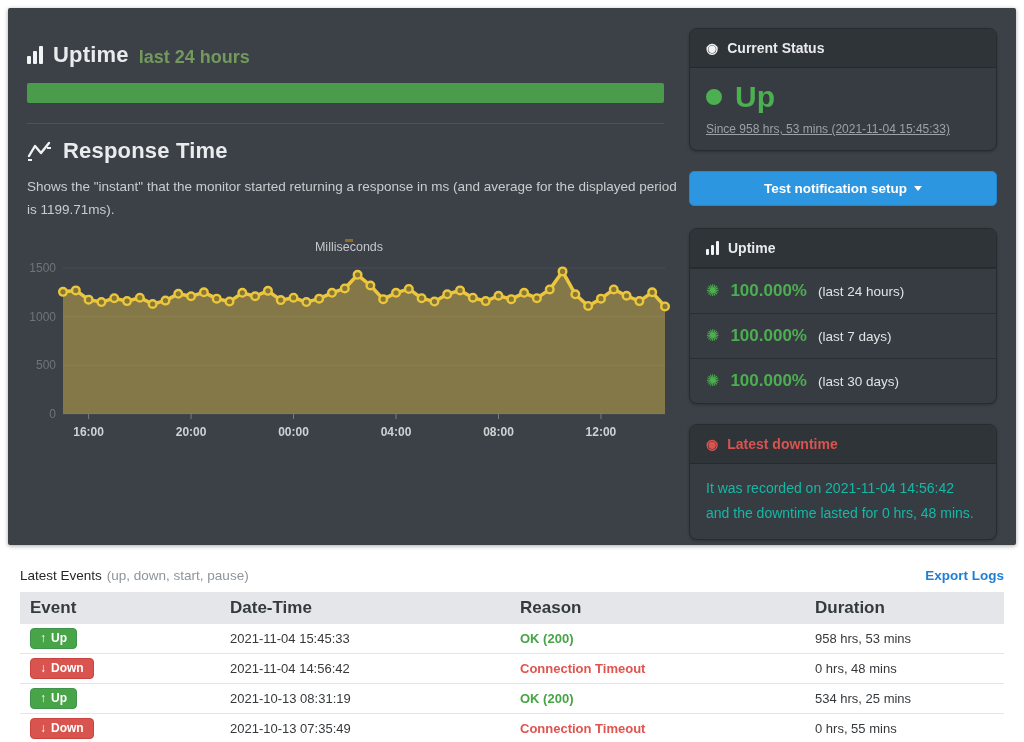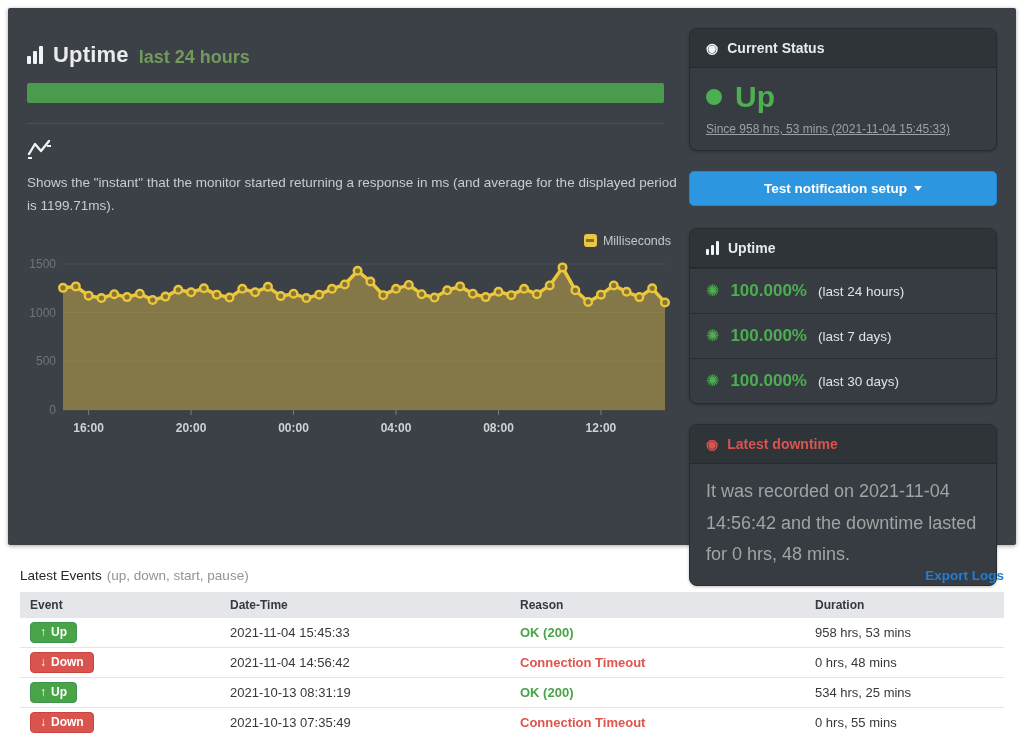--- a/index.html
+++ b/index.html
@@ -16,21 +16,21 @@
   .section-header{ display:flex; align-items:center; gap:10px; margin-top:14px; }
   .section-title{ font-size:22px; font-weight:bold; color:#e9ebed; letter-spacing:.2px; }
   .section-sub{ font-size:18px; font-weight:bold; color:#73995c; padding-top:4px; }
 
   .uptime-bar{ width:637px; height:20px; background:#4a9b4c; border-radius:2px; margin-top:15px; }
   .divider{ width:637px; height:1px; background:rgba(255,255,255,.09); border:none; margin:20px 0 8px 0; }
 
   .desc{ width:650px; font-size:13.5px; color:#c9cccf; line-height:1.7; margin-top:12px; }
 
   .chart-wrap{ width:648px; margin-top:14px; }
-  .legend{ display:flex; justify-content:flex-end; align-items:center; gap:6px; height:18px; padding-right:4px; }
+  .legend{ display:flex; justify-content:flex-end; align-items:center; gap:6px; height:18px; padding-right:4px;flex-direction:column; }
   .legend-swatch{ width:13px; height:13px; background:#e9c647; border-radius:3px; position:relative; }
   .legend-swatch::after{ content:""; position:absolute; left:2.5px; top:5px; width:8px; height:3px; background:#8a6d1f; }
   .legend-label{ font-size:12.5px; color:#c3c7c9; }
   .ytick{ fill:#6d757b; font-size:12px; font-family:"Liberation Sans",sans-serif; }
   .xtick{ fill:#ced2d4; font-size:12px; font-weight:bold; font-family:"Liberation Sans",sans-serif; }
 
   
   .side-panel{ background:#373c42; border:1px solid #282c31; border-radius:8px;
     overflow:hidden; margin-bottom:20px; box-shadow:0 1px 3px rgba(0,0,0,.25); }
   .sp-header{ background:#2f3439; padding:11px 16px; font-size:14px; font-weight:bold;
@@ -58,31 +58,31 @@
   .bars-icon.small i{ width:3px; } .bars-icon.small i:nth-child(1){ height:6px; }
   .bars-icon.small i:nth-child(2){ height:10px; } .bars-icon.small i:nth-child(3){ height:14px; }
 
   .uptime-row{ display:flex; align-items:center; gap:11px; padding:12px 16px;
     border-top:1px solid rgba(0,0,0,.22); }
   .uptime-row:first-of-type{ border-top:none; }
   .burst-icon{ color:#4caf50; font-size:16px; line-height:1; }
   .uptime-val{ font-size:17px; font-weight:bold; color:#4cae50; }
   .uptime-period{ font-size:13.5px; color:#e0e3e5; }
 
-  .downtime-text{ font-size:18px; color:#a3a3a3; line-height:1.75; }
+  .downtime-text{ font-size:14px; color:#14b8a6; line-height:1.75; }
 
   
   .events-section{ position:absolute; left:20px; top:568px; width:984px; }
   .events-header{ display:flex; align-items:baseline; gap:5px; }
   .events-title{ font-size:13.5px; font-weight:normal; color:#24272a; }
   .events-sub{ font-size:13.5px; color:#8d949b; }
   .export-link{ margin-left:auto; font-size:13.5px; font-weight:bold; color:#1f7ed6;
     text-decoration:none; cursor:pointer; }
   table{ width:100%; border-collapse:collapse; margin-top:9px; }
-  th{ background:#e4e6ea; text-align:left; font-size:12px; color:#353a3f;
+  th{ background:#e4e6ea; text-align:left; font-size:17px; color:#353a3f;
     padding:6px 10px; font-weight:bold; }
   td{ font-size:13px; color:#36393c; padding:4px 10px; border-top:1px solid #e3e6e9; height:21px; }
   tr:first-child td{ border-top:none; }
   .badge{ display:inline-flex; align-items:center; gap:5px; padding:2px 9px 3px 9px;
     border-radius:4px; color:#fff; font-size:12px; font-weight:bold; }
   .badge-up{ background:#47a447; border:1px solid #3f934f; }
   .badge-down{ background:#d9534f; border:1px solid #c9443f; }
   .reason-up{ color:#47a447; font-weight:bold; }
   .reason-down{ color:#e0544e; font-weight:bold; }
 </style>
@@ -104,20 +104,21 @@
 
     <div class="uptime-bar"></div>
     <hr class="divider">
 
     <div class="section-header">
       <svg width="26" height="22" viewBox="0 0 26 22">
         <polyline points="2,16 8,6 14,13 22,3" fill="none" stroke="#f0f1f2" stroke-width="2.4" stroke-linecap="round" stroke-linejoin="round"></polyline>
         <line x1="1" y1="20" x2="5" y2="20" stroke="#f0f1f2" stroke-width="2"></line>
         <line x1="20" y1="8" x2="24" y2="8" stroke="#f0f1f2" stroke-width="2"></line>
       </svg>
+      <span class="section-title">Response Time</span>
     </div>
 
     <p class="desc">Shows the "instant" that the monitor started returning a response in ms (and average for the displayed period is 1199.71ms).</p>
 
     <div class="chart-wrap">
       <div class="legend">
         <span class="legend-swatch"></span>
         <span class="legend-label">Milliseconds</span>
       </div>
       <svg id="chart-svg" width="648" height="188" viewBox="0 0 648 188">

